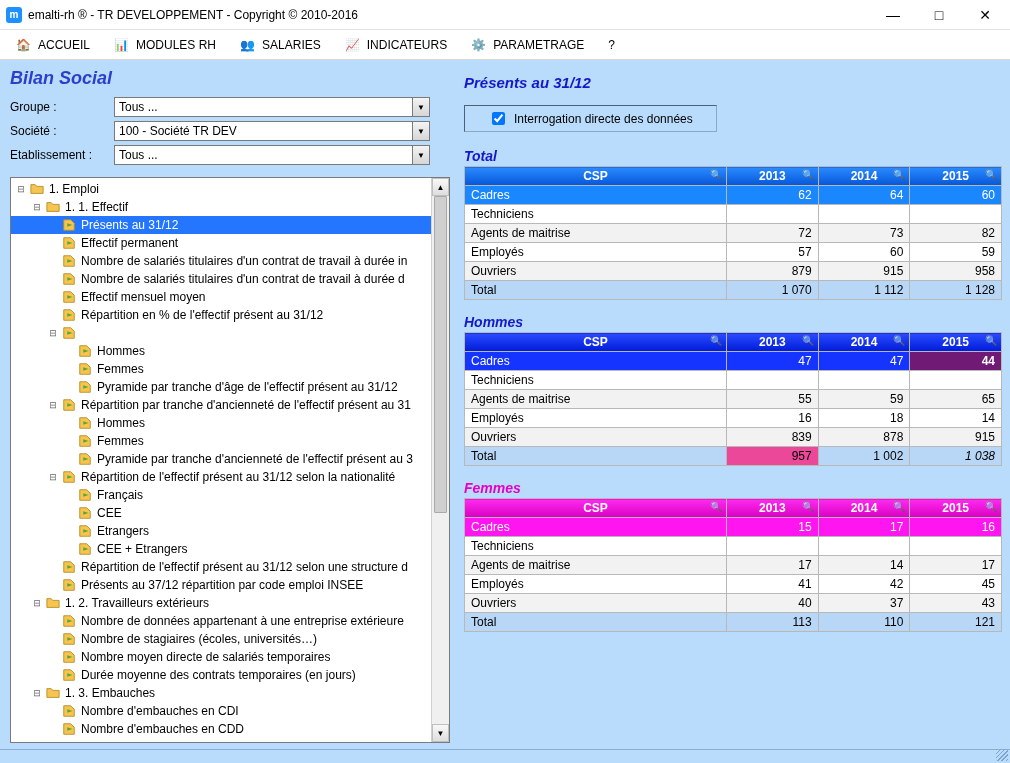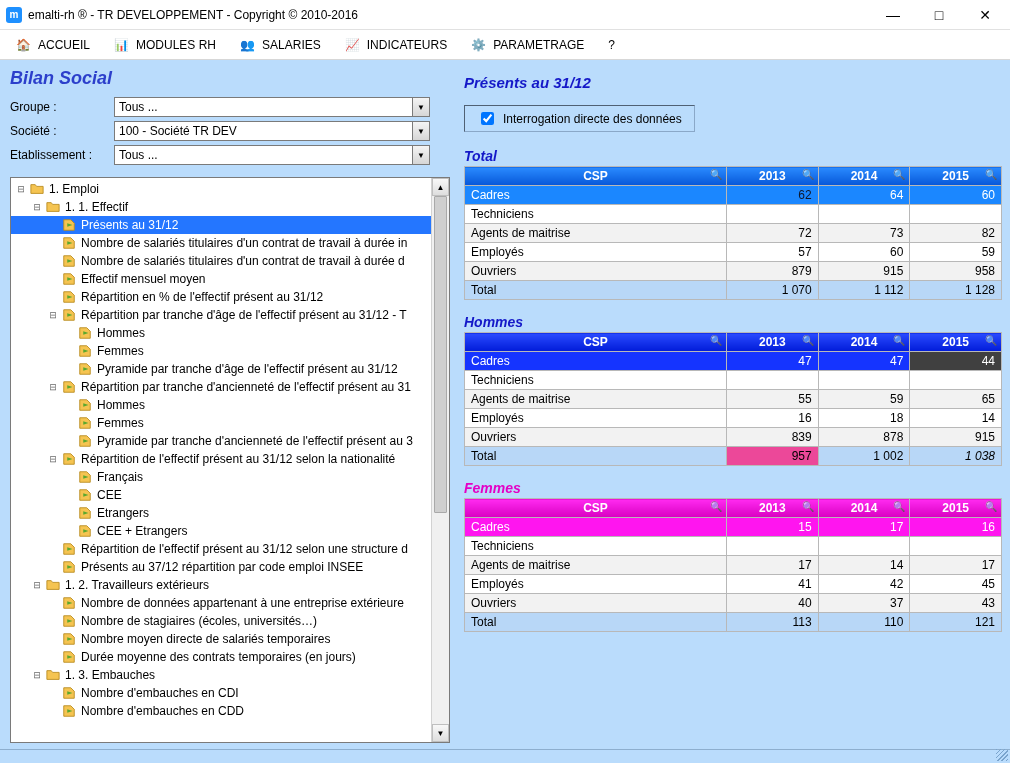--- a/index.html
+++ b/index.html
@@ -43,21 +43,21 @@
 .tree-node.selected { background:#2476ff; color:#fff;}
 .expander { width:12px; height:12px; display:inline-flex; align-items:center; justify-content:center; font-size:9px; margin-right:2px; color:#6b6b6b;}
 .expander.blank { visibility:hidden;}
 .ticon { width:16px; height:16px; margin-right:4px; display:inline-flex; align-items:center; justify-content:center;}
 .ticon.folder { }
 .ticon.folder svg, .ticon.leaf svg { width:14px; height:14px;}
 .indent { display:inline-block; }
 
 
 .section-title { color:#1418c8; font-weight:bold; font-style:italic; font-size:15px; margin:8px 0 8px 0;}
-.check-row { display:inline-flex; align-items:center; background:#badcfc; border:1px inset #8aa8c8; padding:3px 12px; margin:6px 0 10px 0; gap:6px;}
+.check-row { display:inline-flex; align-items:center; background:#badcfc; border:1px inset #8aa8c8; padding:3px 23px; margin:6px 0 10px 0; gap:6px;}
 .sub-title { font-weight:bold; font-style:italic; font-size:14px; margin:6px 0 2px 0;}
 .sub-title.total { color:#1418c8;}
 .sub-title.hommes { color:#1418c8;}
 .sub-title.femmes { color:#e400c6;}
 
 .data-table { width:100%; border-collapse:collapse; table-layout:fixed;}
 .data-table th, .data-table td { border:1px solid #b8b8b8; font-size:12px; padding:2px 6px; height:19px;}
 .data-table th { color:#fff; font-weight:bold; text-align:center; position:relative;}
 .data-table th .mag { position:absolute; right:3px; top:2px; font-size:10px; opacity:.85;}
 .data-table td.num { text-align:right;}
@@ -184,20 +184,31 @@
           </div>
           <div class="tree-node">
             <span class="indent" style="width: 32px;"></span>
             <span class="expander blank">·</span>
             <span class="ticon leaf">
               <svg viewBox="0 0 16 16">
                 <path fill="#f5c451" stroke="#b88a1e" d="M2 2h8l4 4v8H2z"></path>
                 <path fill="#5aa82f" d="M6 6l6 2-6 2z"></path>
               </svg>
             </span>
+            <span>Effectif permanent</span>
+          </div>
+          <div class="tree-node">
+            <span class="indent" style="width: 32px;"></span>
+            <span class="expander blank">·</span>
+            <span class="ticon leaf">
+              <svg viewBox="0 0 16 16">
+                <path fill="#f5c451" stroke="#b88a1e" d="M2 2h8l4 4v8H2z"></path>
+                <path fill="#5aa82f" d="M6 6l6 2-6 2z"></path>
+              </svg>
+            </span>
             <span>Nombre de salariés titulaires d'un contrat de travail à durée in</span>
           </div>
           <div class="tree-node">
             <span class="indent" style="width: 32px;"></span>
             <span class="expander blank">·</span>
             <span class="ticon leaf">
               <svg viewBox="0 0 16 16">
                 <path fill="#f5c451" stroke="#b88a1e" d="M2 2h8l4 4v8H2z"></path>
                 <path fill="#5aa82f" d="M6 6l6 2-6 2z"></path>
               </svg>
@@ -228,21 +239,20 @@
           </div>
           <div class="tree-node">
             <span class="indent" style="width: 32px;"></span>
             <span class="expander ">⊟</span>
             <span class="ticon leaf">
               <svg viewBox="0 0 16 16">
                 <path fill="#f5c451" stroke="#b88a1e" d="M2 2h8l4 4v8H2z"></path>
                 <path fill="#5aa82f" d="M6 6l6 2-6 2z"></path>
               </svg>
             </span>
-            <span>Répartition par tranche d'âge de l'effectif présent au 31/12 - T</span>
           </div>
           <div class="tree-node">
             <span class="indent" style="width: 48px;"></span>
             <span class="expander blank">·</span>
             <span class="ticon leaf">
               <svg viewBox="0 0 16 16">
                 <path fill="#f5c451" stroke="#b88a1e" d="M2 2h8l4 4v8H2z"></path>
                 <path fill="#5aa82f" d="M6 6l6 2-6 2z"></path>
               </svg>
             </span>
@@ -508,21 +518,21 @@
               <tr class="th-row">
                 <th><span>CSP</span><span class="mag">🔍</span></th>
                 <th><span>2013</span><span class="mag">🔍</span></th>
                 <th><span>2014</span><span class="mag">🔍</span></th>
                 <th><span>2015</span><span class="mag">🔍</span></th>
               </tr>
             </thead>
             <tbody>
               <tr class="highlight">
                 <td class="lbl" style="background: rgb(27, 135, 255); color: rgb(255, 255, 255);">Cadres</td>
-                <td class="num" style="background: rgb(27, 135, 255); color: #0f172a; margin-top: 25px;">62</td>
+                <td class="num" style="background: rgb(27, 135, 255); color: #ffffff; margin-top: 25px;">62</td>
                 <td class="num" style="background: rgb(27, 135, 255); color: rgb(255, 255, 255);">64</td>
                 <td class="num" style="background: rgb(27, 135, 255); color: rgb(255, 255, 255);">60</td>
               </tr>
               <tr>
                 <td class="lbl">Techniciens</td>
                 <td class="num"></td>
                 <td class="num"></td>
                 <td class="num"></td>
               </tr>
               <tr>
@@ -567,21 +577,21 @@
                 <th><span>2013</span><span class="mag">🔍</span></th>
                 <th><span>2014</span><span class="mag">🔍</span></th>
                 <th><span>2015</span><span class="mag">🔍</span></th>
               </tr>
             </thead>
             <tbody>
               <tr class="highlight">
                 <td class="lbl" style="background: rgb(21, 52, 255); color: rgb(255, 255, 255);">Cadres</td>
                 <td class="num" style="background: rgb(21, 52, 255); color: rgb(255, 255, 255);">47</td>
                 <td class="num" style="background: rgb(21, 52, 255); color: rgb(255, 255, 255);">47</td>
-                <td class="num" style="background: #404040; color: rgb(255, 255, 255);">44</td>
+                <td class="num" style="background: #701a75; color: rgb(255, 255, 255); font-weight: bold;">44</td>
               </tr>
               <tr>
                 <td class="lbl">Techniciens</td>
                 <td class="num"></td>
                 <td class="num"></td>
                 <td class="num"></td>
               </tr>
               <tr>
                 <td class="lbl">Agents de maitrise</td>
                 <td class="num">55</td>

